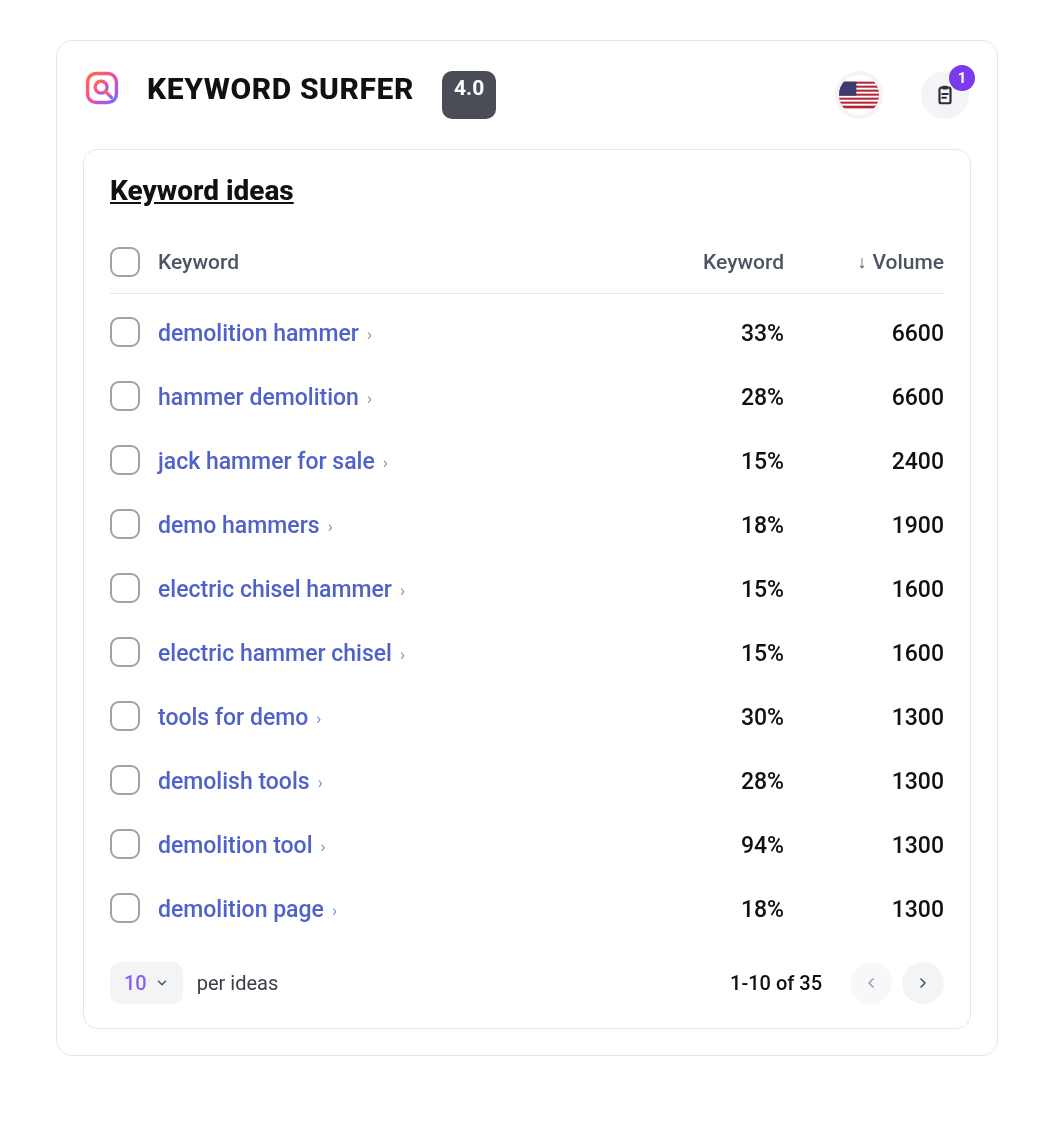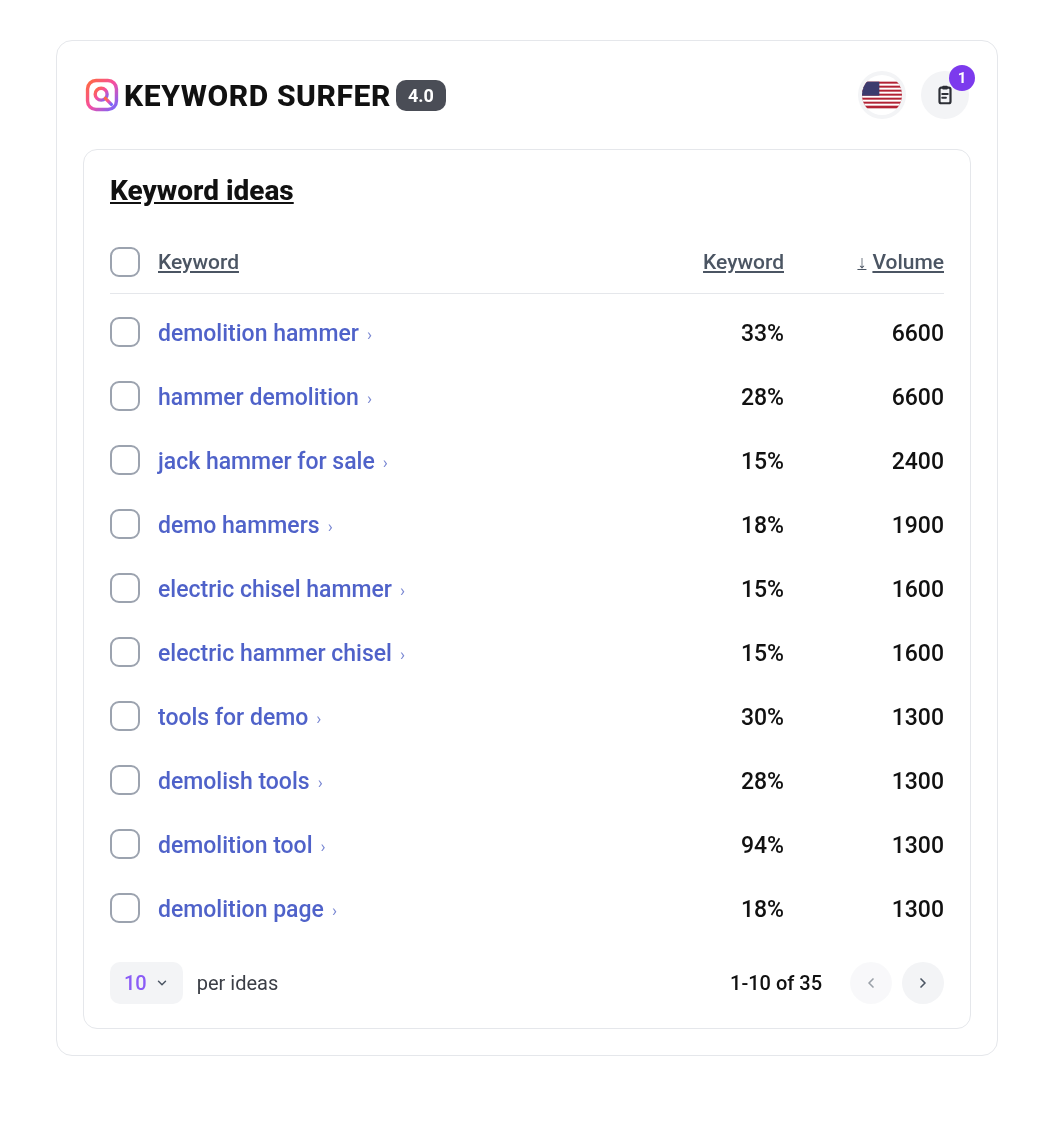--- a/index.html
+++ b/index.html
@@ -10,39 +10,38 @@
     color: #1a1a1a;
   }
   .widget {
     border: 1px solid #e5e7eb;
     border-radius: 16px;
     padding: 0;
     width: 100%;
   }
   .header {
     display: flex;
-    align-items: center;
     padding: 30px 28px 30px 28px;
-    gap: 5px;
+    gap: 28px;
   }
   .logo-icon {
     width: 34px; height: 34px;
     display: flex; align-items: center; justify-content: center;
   }
   .title {
     font-size: 30px;
     font-weight: 800;
     letter-spacing: 0.02em;
     color: #111;
   }
   .version-badge {
     background: #4a4d56;
     color: #fff;
     border-radius: 10px;
-    font-size: 18px;
+    font-size: 21px;
     font-weight: 700;
     padding: 5px 12px;
   }
   .header-spacer { flex: 1; }
   .header-btn {
     width: 48px; height: 48px;
     border-radius: 50%;
     background: #f3f4f6;
     display: flex;
     align-items: center;
@@ -85,21 +84,20 @@
     text-decoration: underline;
   }
   .table-head {
     display: flex;
     align-items: center;
     padding: 14px 0 16px 0;
     border-bottom: 1px solid #e5e7eb;
     color: #4b5563;
     font-size: 21px;
     font-weight: 500;
-    text-decoration: underline;
   }
   .col-check { width: 48px; display: flex; align-items: center; }
   .check {
     width: 30px; height: 30px;
     border: 2px solid #9ca3af;
     border-radius: 9px;
     cursor: pointer;
     background: #fff;
   }
   .col-keyword { flex: 1; }

